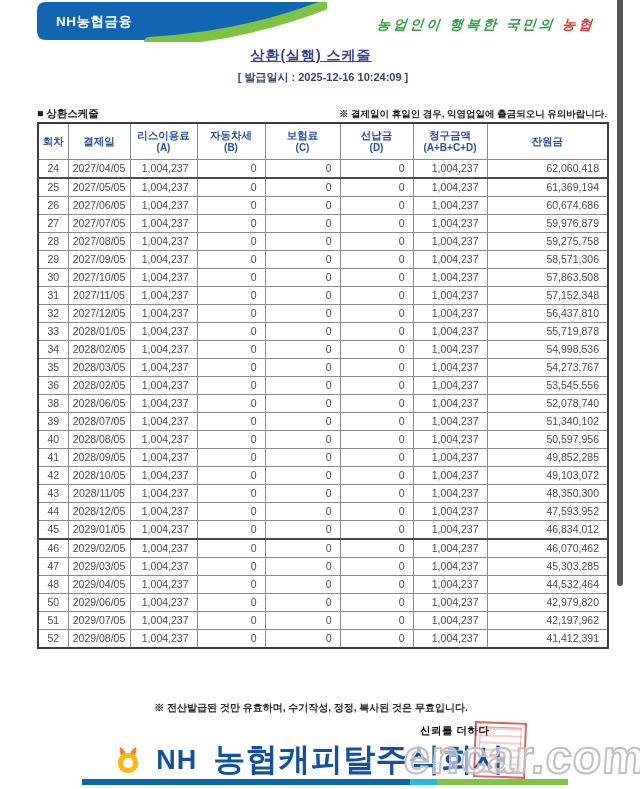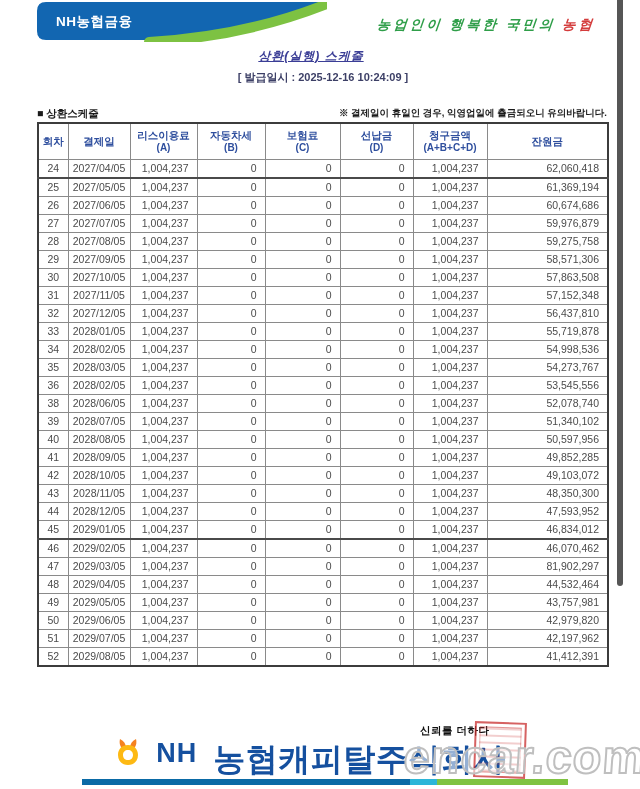--- a/index.html
+++ b/index.html
@@ -12,43 +12,43 @@
   .banner svg { position:absolute; left:0; top:0; }
   .brand-text { position:absolute; left:19px; top:11px; color:#ffffff; font-size:13.5px; font-weight:bold; letter-spacing:.5px; }
 
   
   .slogan { position:absolute; right:45px; top:16px; font-size:13.5px; font-weight:bold; font-style:italic; letter-spacing:3px; transform:skewX(-6deg); white-space:nowrap; }
   .slogan .g { color:#2f9e49; }
   .slogan .r { color:#d43c3c; }
 
   
   .title-wrap { position:absolute; left:0; top:46px; width:622px; text-align:center; }
-  .doc-title { display:inline-block; color:#3b3e96; font-size:12px; font-weight:bold; text-decoration:underline; letter-spacing:1px;font-style:italic; }
+  .doc-title { display:inline-block; color:#3b3e96; font-size:14px; font-weight:bold; text-decoration:underline; letter-spacing:1px; }
   .issue-date { position:absolute; left:0; top:70px; width:622px; text-align:center; color:#3c3f66; font-size:11px; font-weight:bold;margin-left:12px; }
 
   
-  .section-row { position:absolute; left:37px; top:107px; width:570px; display:flex; justify-content:space-between; align-items:flex-start; }
+  .section-row { position:absolute; left:37px; top:107px; width:570px; display:flex; justify-content:space-between; align-items:center; }
   .section-label { font-size:10.5px; font-weight:bold; color:#1b1b1b; }
   .section-notice { font-size:9.5px; font-weight:bold; color:#1b1b1b; }
 
   
   .tbl-wrap { position:absolute; left:37px; top:122px; }
   table.sched { border-collapse:collapse; table-layout:fixed; width:570px; border:2px solid #3c3c3c; background:#fff; }
   table.sched th, table.sched td { border:1px solid #8a8a8a; overflow:hidden; white-space:nowrap; }
   table.sched th { color:#2f4f9e; font-weight:bold; font-size:10.5px; line-height:1.2; height:36px; text-align:center; vertical-align:middle; padding:2px 0; }
   table.sched th .h2 { display:block; font-size:10px; }
   table.sched td { font-size:10.5px; color:#4b4b4b; height:17px; line-height:17px; }
   td.c { text-align:center; }
   td.num { text-align:right; padding-right:8px; }
   tr.thick td { border-bottom:2px solid #4a4a4a; }
 
   
   .validity { position:absolute; left:0; top:701px; width:622px; text-align:center; font-size:10px; font-weight:bold; color:#2a2a2a; }
   .trust { position:absolute; left:420px; top:724px; font-size:10.5px; font-weight:bold; color:#111; letter-spacing:.5px; }
-  .logo-line { position:absolute; left:0; top:738px; width:622px; display:flex; justify-content:center; gap:16px; z-index:1; }
+  .logo-line { position:absolute; left:0; top:738px; width:622px; display:flex; justify-content:center; align-items:center; gap:16px; z-index:1; }
   .logo-nh { color:#15509f; font-size:27px; font-weight:bold; letter-spacing:1px; }
   .logo-name { color:#15509f; font-size:32px; font-weight:bold; letter-spacing:0.5px; }
 
   .stamp { position:absolute; left:474px; top:722px; width:52px; height:56px; border:2px solid rgba(200,45,45,.75); transform:rotate(2deg); z-index:2; }
   .stamp .inner { position:absolute; left:3px; top:3px; right:3px; bottom:3px; border:1px solid rgba(200,45,45,.35);
      background:repeating-linear-gradient(0deg, rgba(204,60,60,.25) 0 2px, transparent 2px 7px); }
 
   .watermark { position:absolute; left:404px; top:729px; font-size:47px; font-weight:bold; letter-spacing:1px; transform:skewX(-4deg);
      color:rgba(255,255,255,.55); -webkit-text-stroke:2px #bfbfbf; z-index:3; white-space:nowrap; }
 
@@ -330,43 +330,33 @@
             <td class="num">46,070,462</td>
           </tr>
           <tr>
             <td class="c">47</td>
             <td class="c">2029/03/05</td>
             <td class="num">1,004,237</td>
             <td class="num">0</td>
             <td class="num">0</td>
             <td class="num">0</td>
             <td class="num">1,004,237</td>
-            <td class="num">81,902,297</td>
+            <td class="num">45,303,285</td>
           </tr>
           <tr>
             <td class="c">48</td>
             <td class="c">2029/04/05</td>
             <td class="num">1,004,237</td>
             <td class="num">0</td>
             <td class="num">0</td>
             <td class="num">0</td>
             <td class="num">1,004,237</td>
             <td class="num">44,532,464</td>
           </tr>
           <tr>
-            <td class="c">49</td>
-            <td class="c">2029/05/05</td>
-            <td class="num">1,004,237</td>
-            <td class="num">0</td>
-            <td class="num">0</td>
-            <td class="num">0</td>
-            <td class="num">1,004,237</td>
-            <td class="num">43,757,981</td>
-          </tr>
-          <tr>
             <td class="c">50</td>
             <td class="c">2029/06/05</td>
             <td class="num">1,004,237</td>
             <td class="num">0</td>
             <td class="num">0</td>
             <td class="num">0</td>
             <td class="num">1,004,237</td>
             <td class="num">42,979,820</td>
           </tr>
           <tr>
@@ -386,20 +376,21 @@
             <td class="num">0</td>
             <td class="num">0</td>
             <td class="num">0</td>
             <td class="num">1,004,237</td>
             <td class="num">41,412,391</td>
           </tr>
         </tbody>
     </table>
   </div>
 
+  <div class="validity">※ 전산발급된 것만 유효하며, 수기작성, 정정, 복사된 것은 무효입니다.</div>
   <div class="trust">신뢰를 더하다</div>
 
   <div class="logo-line">
     <svg width="24" height="28" viewBox="0 0 24 28">
       <path d="M4,1 C8,3 10,6 10,10 L7,11 C4,9 3,5 4,1 Z" fill="#f58220"></path>
       <path d="M20,1 C16,3 14,6 14,10 L17,11 C20,9 21,5 20,1 Z" fill="#f58220"></path>
       <path d="M12,7 C18,7 22,11 22,17 C22,23 18,27 12,27 C6,27 2,23 2,17 C2,11 6,7 12,7 Z M12,12 C9,12 7,14 7,17 C7,20 9,22 12,22 C15,22 17,20 17,17 C17,14 15,12 12,12 Z" fill="#fdb913"></path>
     </svg>
     <span class="logo-nh">NH</span>
     <span class="logo-name">농협캐피탈주식회사</span>

